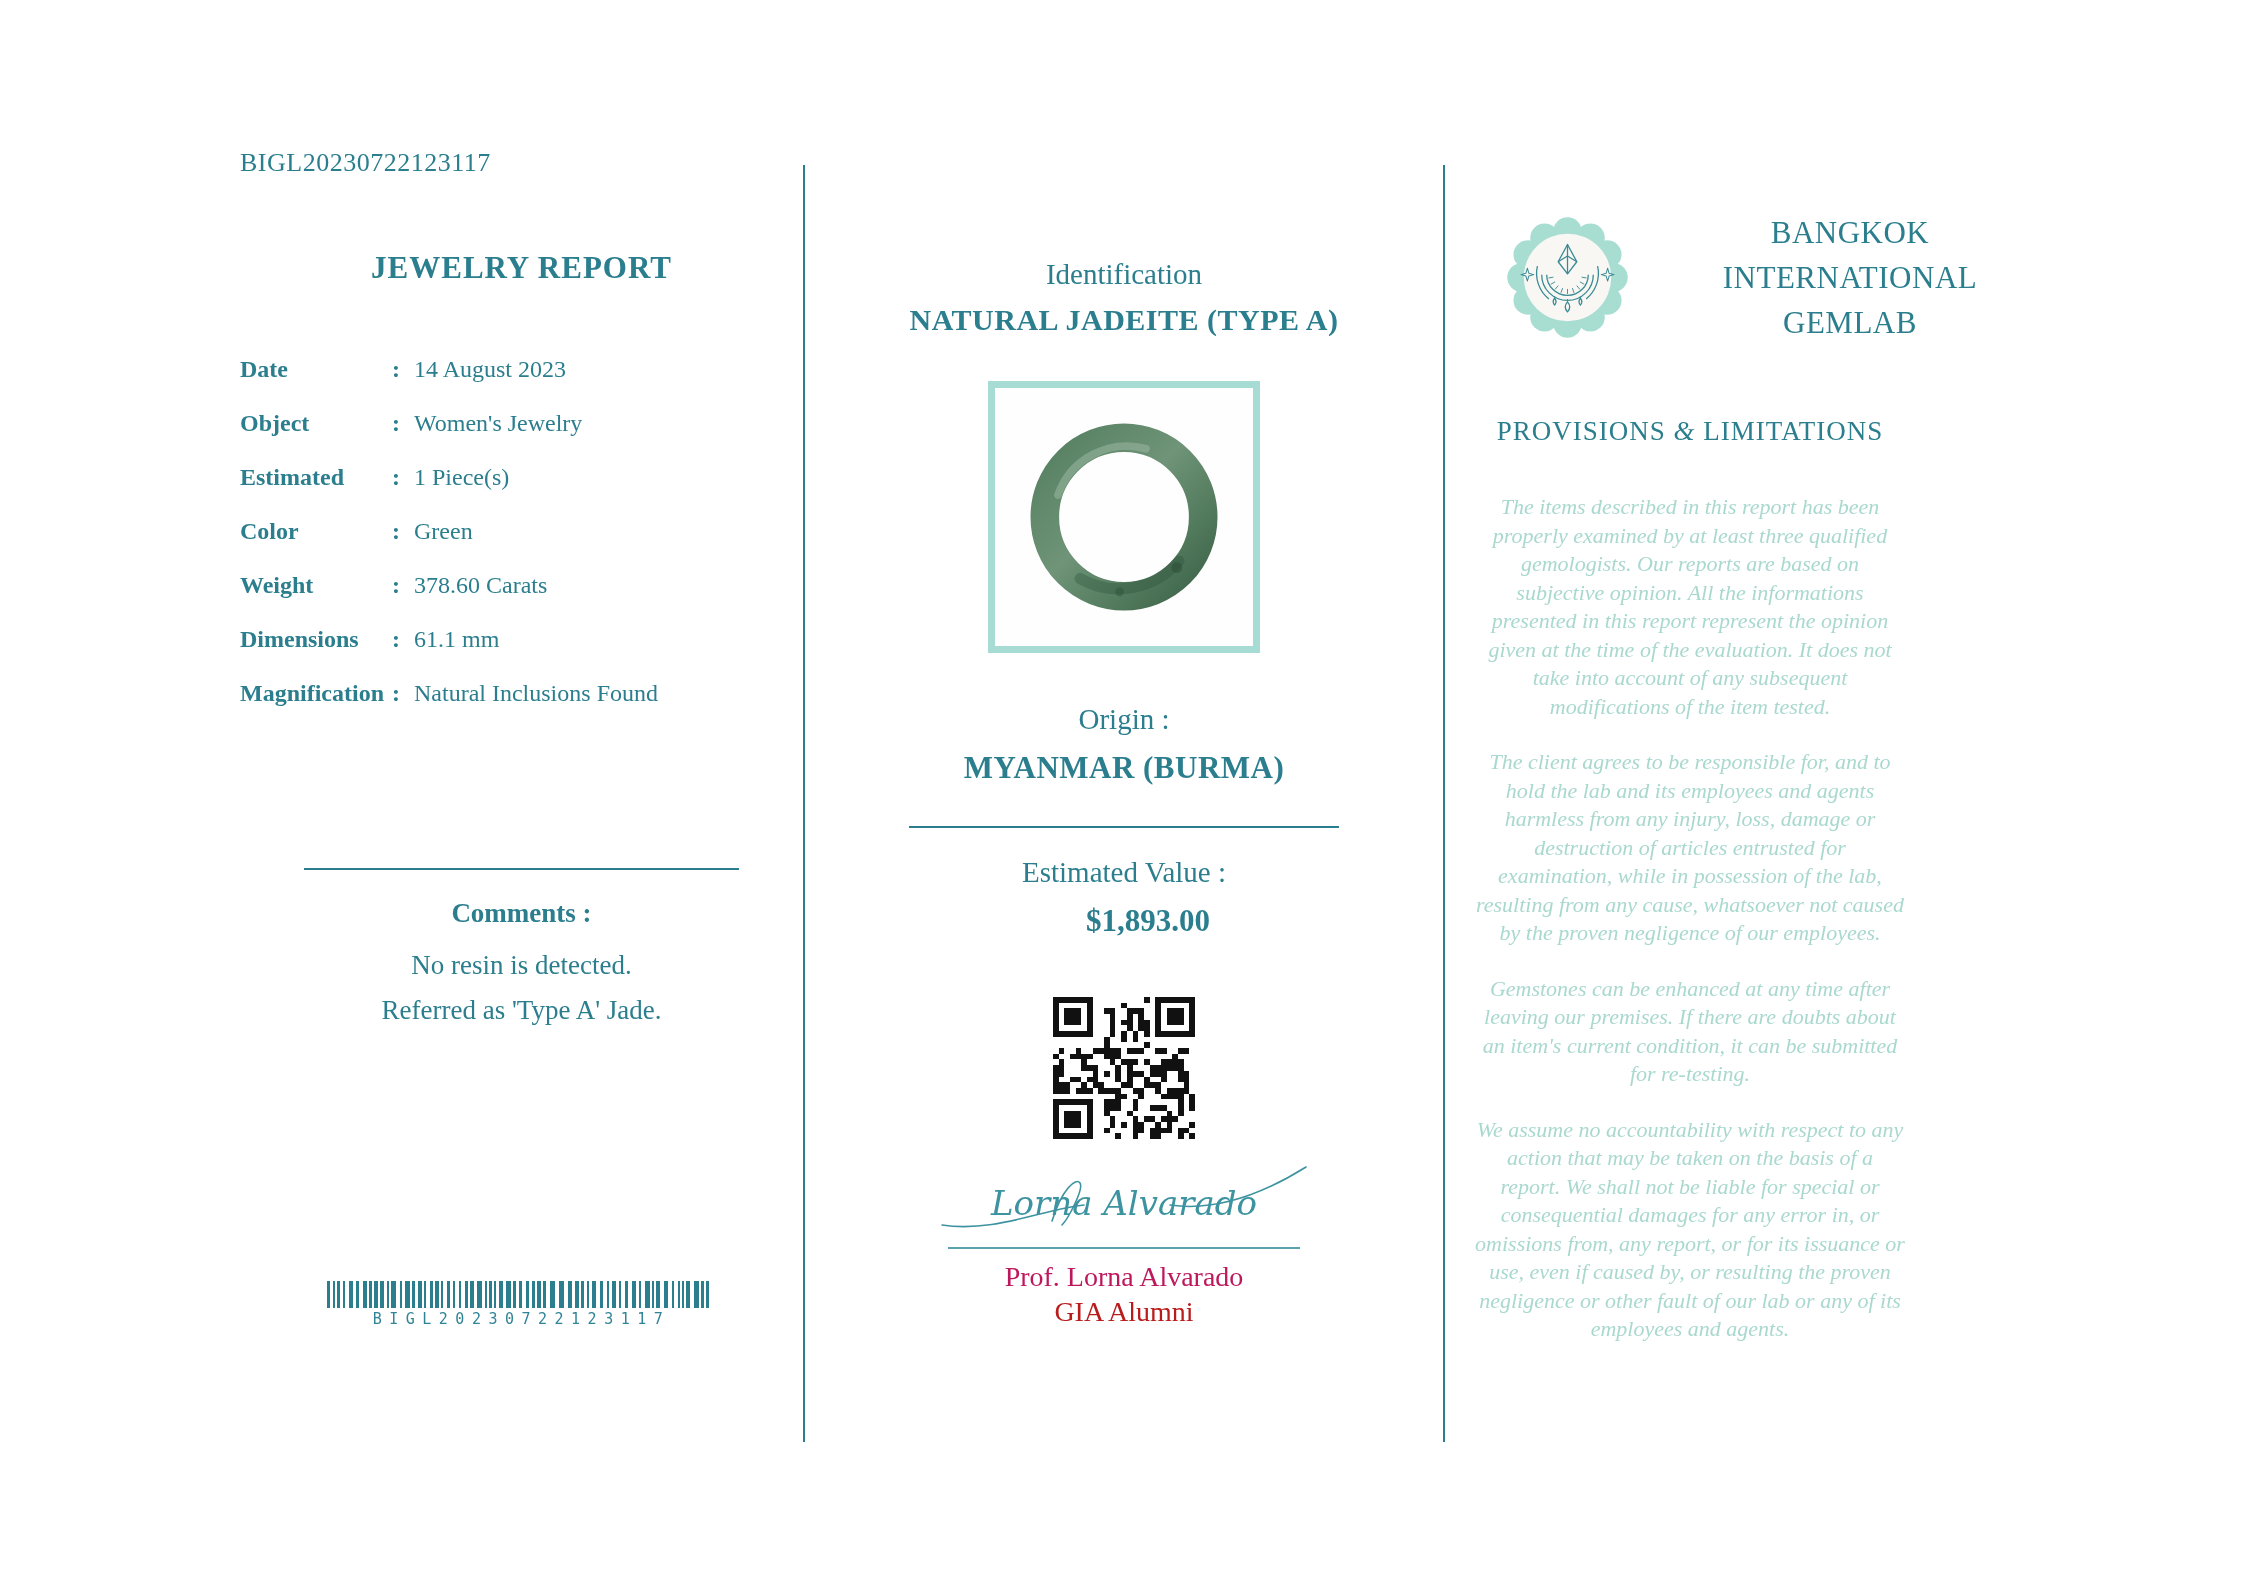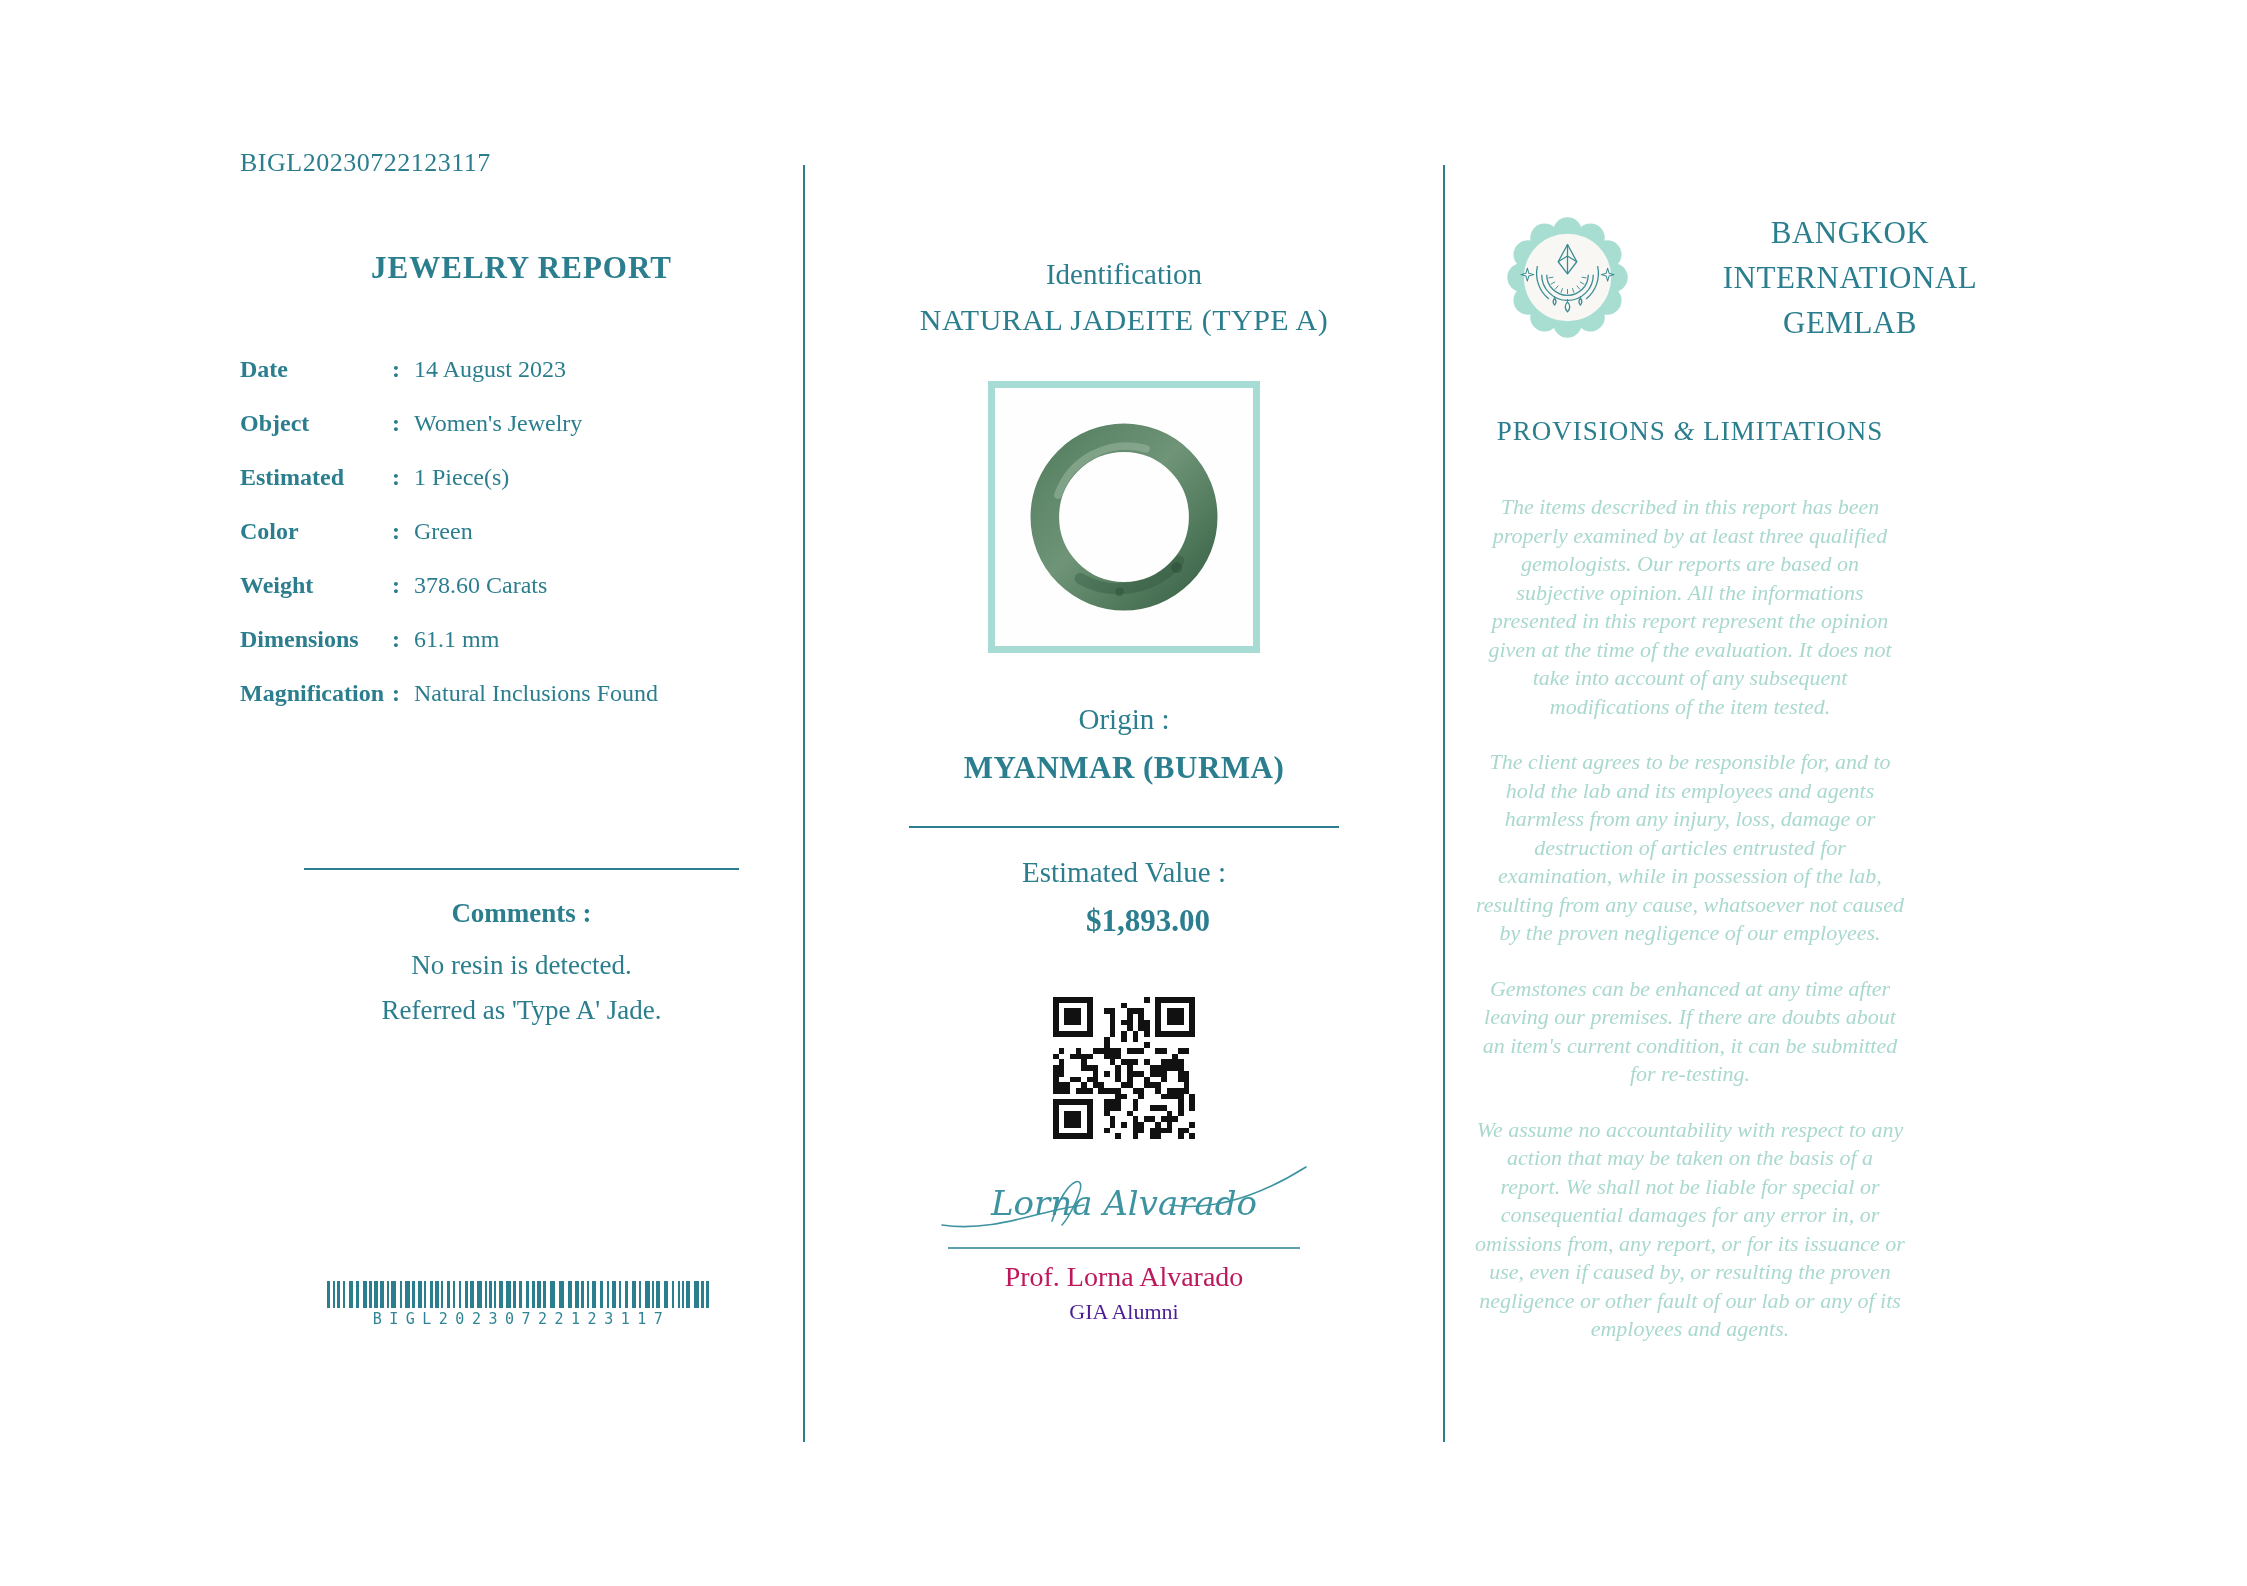--- a/index.html
+++ b/index.html
@@ -23,33 +23,33 @@
   .hr-left{margin:134px auto 0 auto;width:435px;height:2px;background:#2b7e8e;}
   .comments-heading{margin-top:28px;text-align:center;font-size:27px;font-weight:bold;}
   .comments-text{margin-top:14px;text-align:center;font-size:27px;line-height:45px;}
   .barcode-wrap{margin-top:248px;text-align:center;}
   .barcode-svg{display:block;margin:0 auto;}
   .barcode-label{margin-top:2px;font-family:"DejaVu Sans Mono",monospace;font-size:15px;
                  letter-spacing:7.5px;color:#2f8496;white-space:nowrap;}
 
   
   .id-heading{margin-top:93px;font-size:29px;}
-  .id-result{margin-top:12px;font-size:30px;font-weight:normal;letter-spacing:.5px;}
+  .id-result{margin-top:12px;font-size:30px;font-weight:bold;letter-spacing:.5px;}
   .photo-frame{margin:44px auto 0 auto;width:272px;height:272px;border:7px solid #a7dcd4;
                background:#fefefe;display:flex;align-items:center;justify-content:center;box-sizing:border-box;}
   .origin-heading{margin-top:50px;font-size:29px;}
   .origin-value{margin-top:14px;font-size:31px;font-weight:bold;letter-spacing:.5px;}
   .hr-mid{margin:40px auto 0 auto;width:430px;height:2px;background:#2b7e8e;}
   .value-heading{margin-top:28px;font-size:29px;}
   .value-amount{margin-top:14px;font-size:31px;font-weight:bold;padding-left:48px;}
   .qr-wrap{margin-top:58px;}
   .sig-wrap{margin-top:16px;}
   .sig-underline{margin:0 auto;width:352px;height:2px;background:#5aa3ae;}
   .signatory{margin-top:10px;font-size:28px;line-height:35px;color:#be185d;}
-  .signatory-title{font-size:22px;line-height:35px;color:#4c1d95;}
+  .signatory-title{font-size:28px;line-height:35px;color:#b91c1c;}
 
   
   .lab-header{margin-top:36px;margin-left:58px;display:flex;align-items:center;gap:36px;}
   .lab-name{flex:none;width:320px;margin-left:22px;text-align:center;font-size:31px;line-height:45px;letter-spacing:.5px;}
   .prov-heading{margin-top:62px;margin-left:30px;width:430px;text-align:center;
                 font-size:27px;letter-spacing:1px;}
   .prov-heading .amp{font-style:italic;}
   .provisions{margin-top:46px;margin-left:30px;width:430px;text-align:center;}
   .provisions p{margin:0 0 27px 0;font-size:22px;line-height:28.5px;font-style:italic;color:#a9d8cf;}
 </style>

